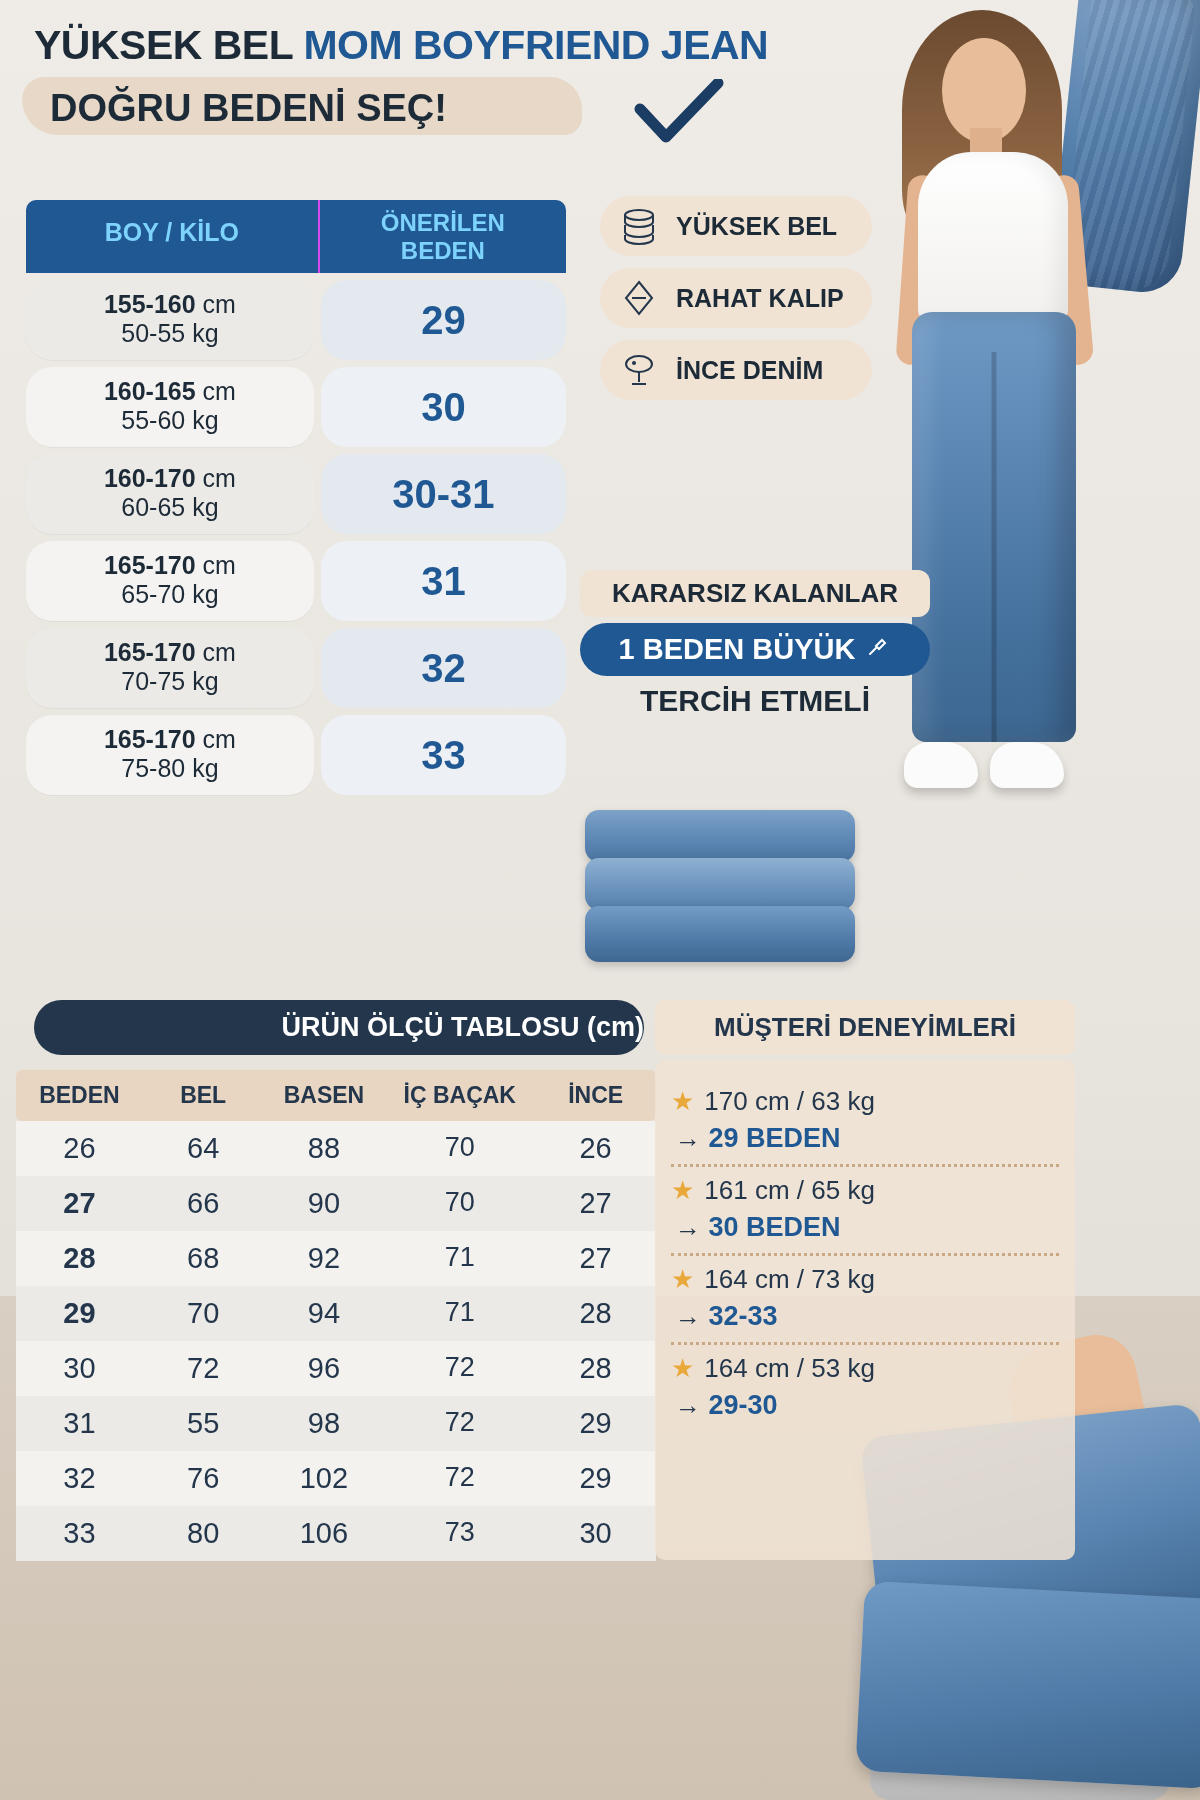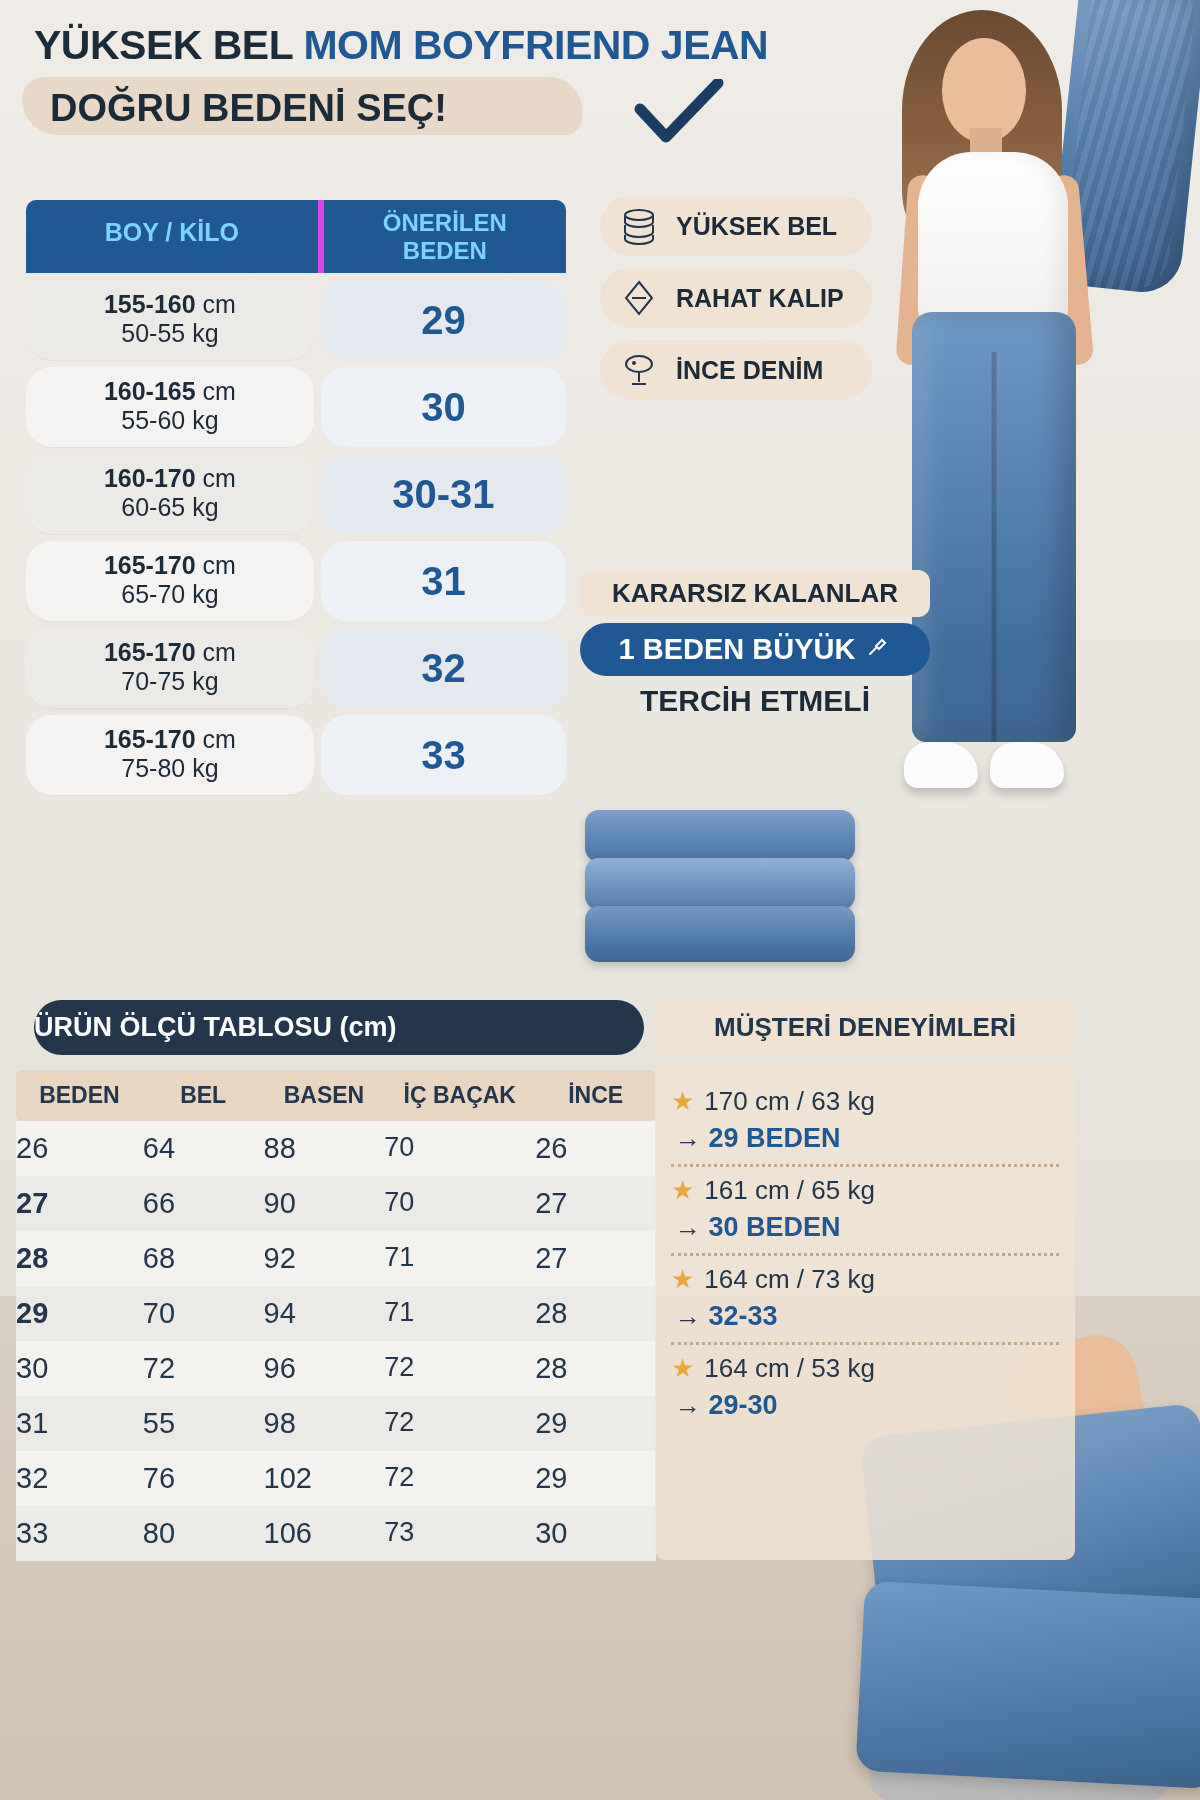--- a/index.html
+++ b/index.html
@@ -120,21 +120,21 @@
     position: absolute; left: -12px; top: -6px; width: 560px; height: 58px;
     background: #e6d7c5; border-radius: 28px 40px 22px 44px; opacity: .95;
   }
   .subtitle { position: relative; font-size: 38px; font-weight: 700; color: #1d2a37; padding: 4px 16px; }
   .check { position:absolute; left: 600px; top: -4px; }
 
   
   .size-table { position:absolute; left: 26px; top: 200px; width: 540px; }
   .st-head { display: flex; background: #1f5893; color:#7dd3fc; border-radius: 10px 10px 0 0; overflow:hidden; }
   .st-head .c1 { flex: 1 1 54%; text-align:center; font-size: 25px; font-weight: 700; padding: 18px 0; }
-  .st-head .c2 { flex: 1 1 46%; text-align:center; font-size: 24px; font-weight: 700; padding: 9px 0; line-height: 1.15; border-left: 6px solid #d946ef;}
+  .st-head .c2 { flex: 1 1 46%; text-align:center; font-size: 24px; font-weight: 700; padding: 9px 0; line-height: 1.15; border-left: 2px solid #d946ef;}
   .st-row { display:flex; align-items:stretch; margin-top: 7px; }
   .st-row .left {
     flex: 1 1 54%; background: #eceae6; border-radius: 26px; padding: 10px 0 12px;
     text-align:center; box-shadow: 0 1px 0 rgba(0,0,0,.04);
   }
   .st-row .left .cm { font-size: 25px; color:#1d2a37; }
   .st-row .left .cm b { font-weight:700; }
   .st-row .left .kg { font-size: 25px; color:#1d2a37; }
   .st-row .right {
     flex: 1 1 46%; margin-left: 7px; background: #e4e9ef; border-radius: 26px;
@@ -163,31 +163,31 @@
   .und-2 {
     margin-top: 6px; background:#1f5893; color:#fff; border-radius: 28px;
     padding: 10px 8px; font-size: 29px; font-weight: 700;
     display:flex; align-items:center; justify-content:center; gap: 10px;
   }
   .und-3 { margin-top: 8px; font-size: 30px; font-weight: 700; color:#1d2a37; }
 
   
   .prod-title {
     position:absolute; left: 34px; top: 1000px; width: 610px;
-    background:#23364b; color:#fff; border-radius: 30px; text-align:left;
+    background:#23364b; color:#fff; border-radius: 30px; text-align:right;
     padding: 12px 0; font-size: 27px; font-weight: 700;
   }
   .prod-table { position:absolute; left: 16px; top: 1070px; width: 640px; }
   .pt-head { display:flex; background:#e8d6c2; border-radius: 6px; }
   .pt-head div { flex:1; text-align:center; font-size: 23px; font-weight: 700; color:#23364b; padding: 12px 0; }
   .pt-head div:nth-child(1){ flex: 1.05; }
   .pt-head div:nth-child(4){ flex: 1.25; }
   .pt-row { display:flex; background:#f4f2ef; }
   .pt-row.odd { background:#eceae6; }
-  .pt-row div { flex:1; text-align:left; font-size: 29px; color:#23364b; padding: 11px 0; }
+  .pt-row div { flex:1; text-align:center; font-size: 29px; color:#23364b; padding: 11px 0; }
   .pt-row div:nth-child(1){ flex: 1.05; }
   .pt-row div:nth-child(4){ flex: 1.25; font-size: 27px; }
   .pt-row.bold div:nth-child(1){ font-weight: 700; }
 
   
   .rev-title {
     position:absolute; left: 655px; top: 1000px; width: 420px;
     background:#f0e3d4; border-radius: 10px; text-align:center;
     padding: 12px 0; font-size: 26px; font-weight: 700; color:#23364b;
   }

